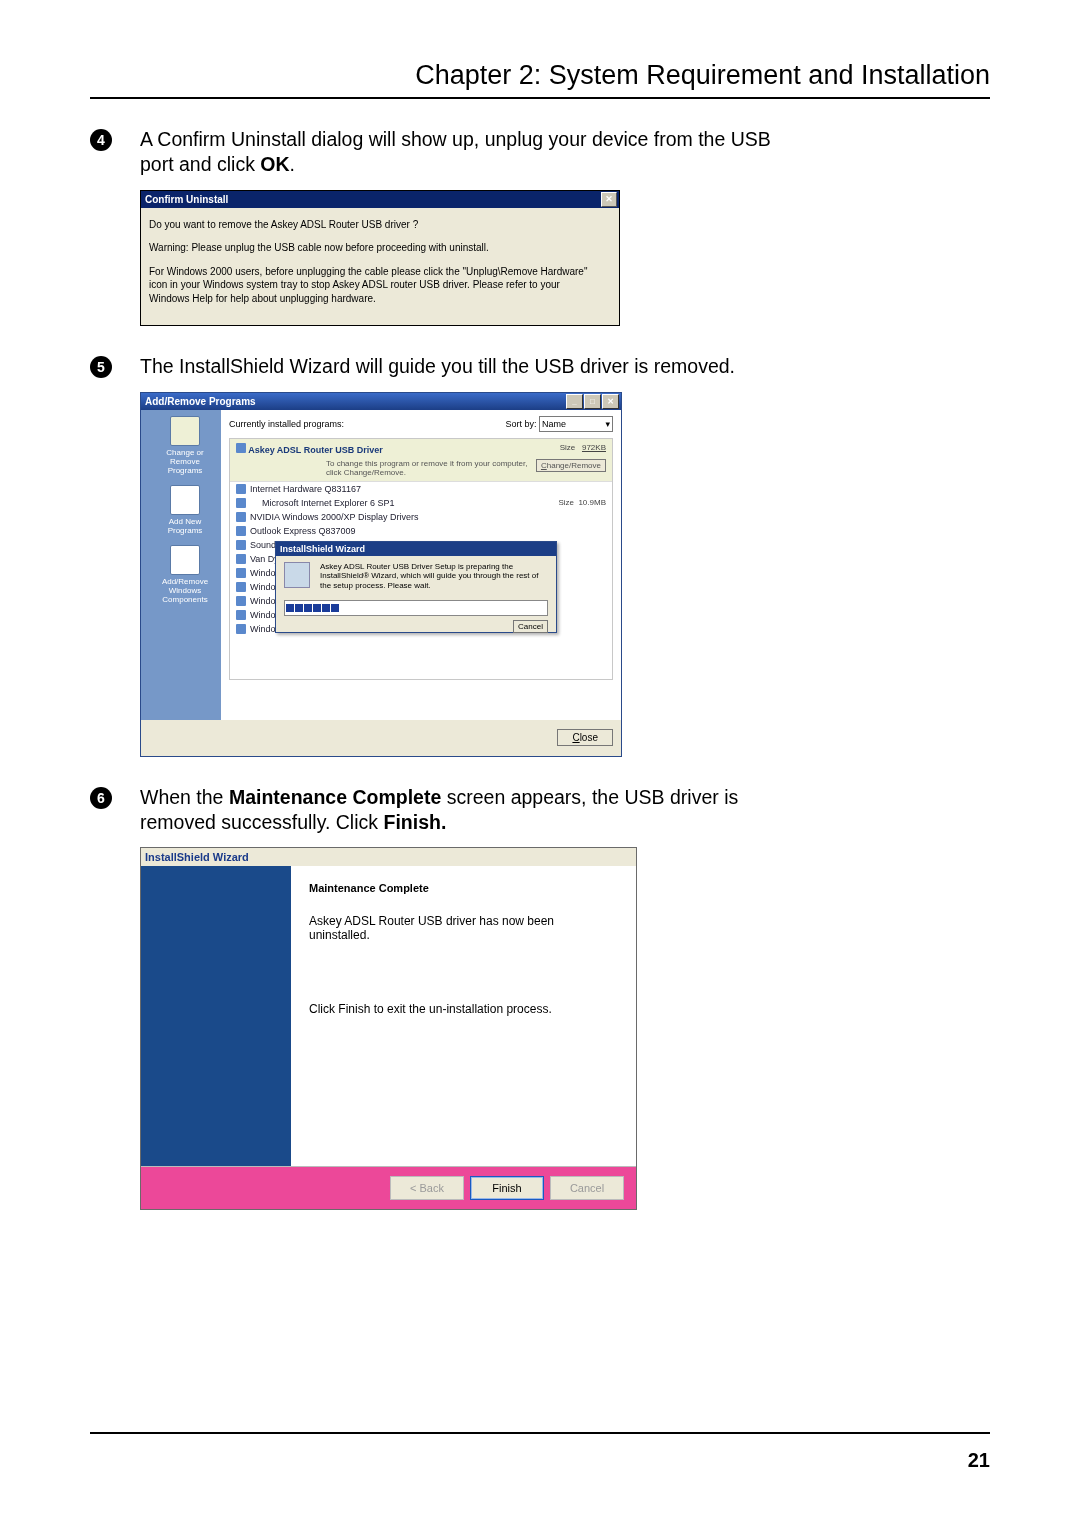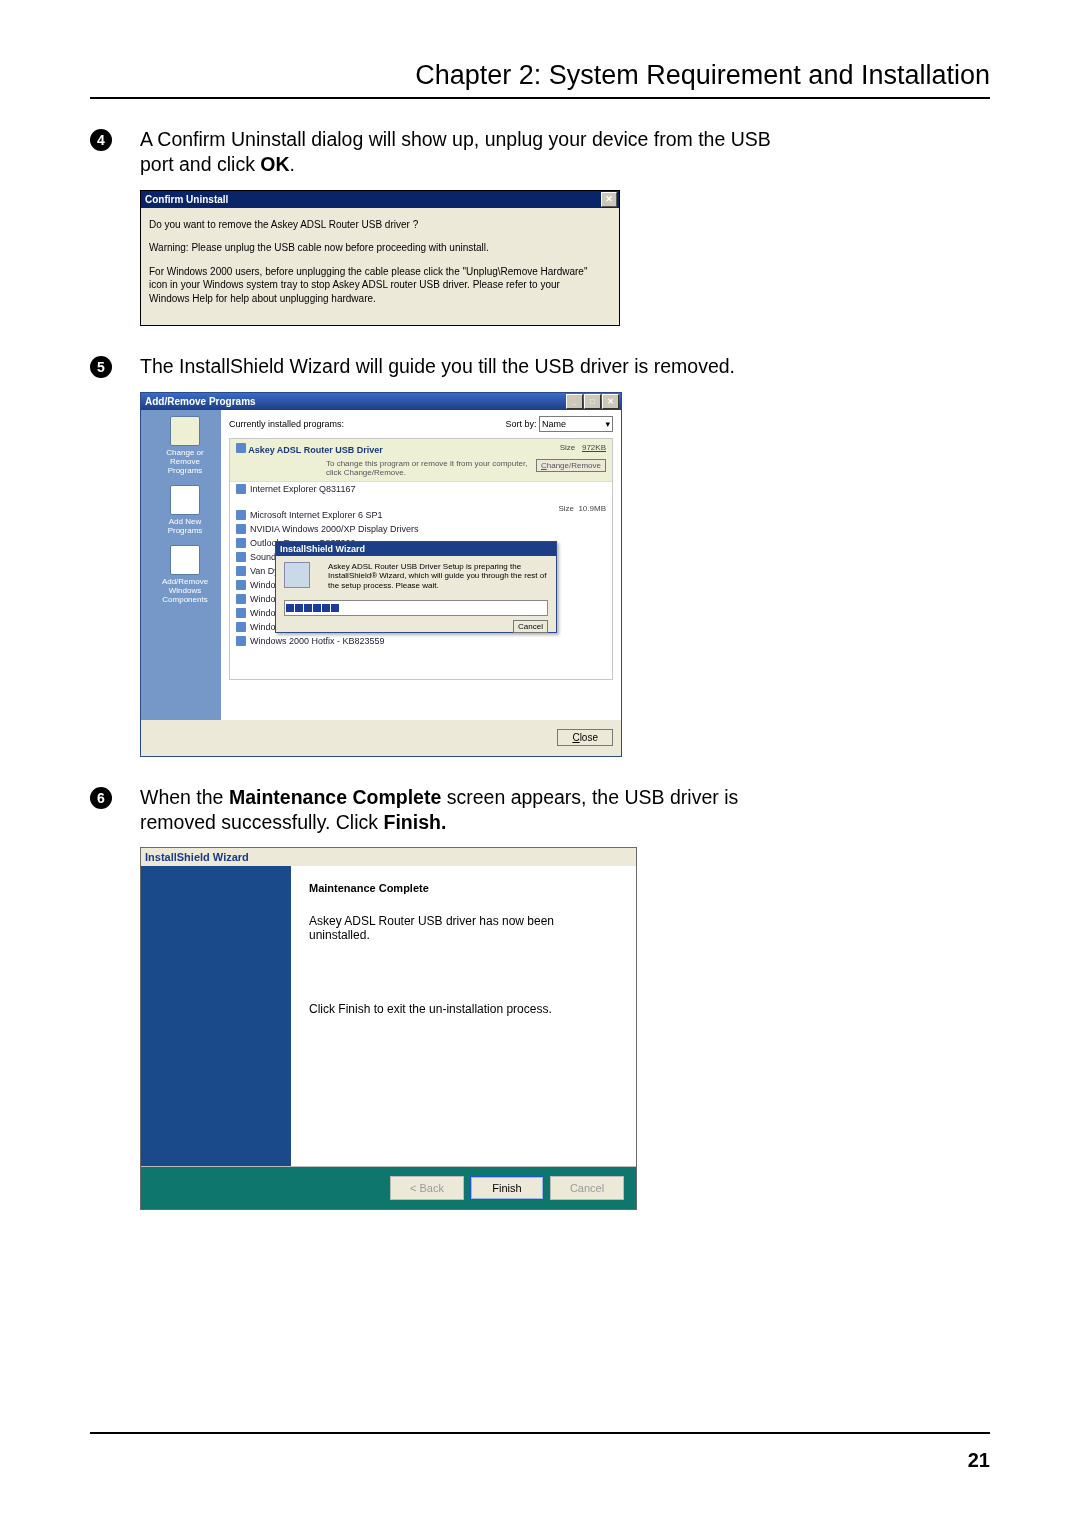--- a/index.html
+++ b/index.html
@@ -37,34 +37,34 @@
   .prog-sel .hint{font-size:8px;color:#555;margin-top:4px;display:flex;justify-content:flex-end;align-items:flex-start;}
   .changerem{border:1px solid #777;background:#ece9d8;font-size:8px;padding:1px 4px;}
   .sizecol{font-size:8px;color:#444;}
   .prog-item{padding:2px 6px;font-size:9px;color:#223;display:flex;align-items:center;gap:4px;}
   .pi-icon{width:10px;height:10px;background:#5a88cc;display:inline-block;border-radius:1px;}
   .dlg2-footer{background:#ece9d8;height:36px;display:flex;align-items:center;justify-content:flex-end;padding:0 8px;}
   .closebtn{border:1px solid #777;background:#ece9d8;font-size:10px;padding:2px 14px;}
   
   .iswiz{position:absolute;left:134px;top:148px;width:280px;height:90px;background:#ece9d8;border:1px solid #2a4a8a;box-shadow:2px 2px 3px rgba(0,0,0,0.3);font-size:8px;}
   .iswiz .titlebar3{height:14px;background:#1c3e86;color:#fff;font-weight:bold;padding:0 4px;display:flex;align-items:center;font-size:9px;}
-  .iswiz-body{padding:6px 8px;display:flex;gap:18px;}
+  .iswiz-body{padding:6px 8px;display:flex;gap:10px;}
   .iswiz-ico{width:24px;height:24px;background:#c9d9e8;border:1px solid #88a;flex:none;}
   .progbar{margin:4px 8px;height:12px;border:1px solid #888;background:#fff;display:flex;align-items:center;padding:1px;}
   .progseg{width:8px;height:8px;background:#1a3c9a;margin-right:1px;}
   .iswiz-foot{display:flex;justify-content:flex-end;padding:0 8px 4px 0;}
   
   .dlg3{width:495px;border:1px solid #6a6a6a;background:#ece9d8;font-family:Tahoma,Arial;font-size:11px;}
   .dlg3 .titlebar4{height:18px;color:#1a3a8a;font-weight:bold;font-size:11px;display:flex;align-items:center;padding-left:4px;}
   .dlg3-body{display:flex;height:300px;background:#fff;}
   .dlg3-side{width:150px;background:#1a4a8a;}
   .dlg3-main{flex:1;padding:16px 18px;}
   .dlg3-main h4{margin:0 0 20px 0;font-size:11px;font-weight:bold;}
   .dlg3-main p{margin:0 0 60px 0;font-size:12px;}
-  .dlg3-foot{height:42px;background:#0f766e;border-top:1px solid #bbb;display:flex;align-items:center;justify-content:flex-end;gap:6px;padding:0 12px;}
+  .dlg3-foot{height:42px;background:#ec4899;border-top:1px solid #bbb;display:flex;align-items:center;justify-content:flex-end;gap:6px;padding:0 12px;}
   .dlg3-btn{min-width:72px;height:22px;font-size:11px;background:#ece9d8;border:1px solid #777;color:#000;display:flex;align-items:center;justify-content:center;}
   .dlg3-btn.disabled{color:#9a9a9a;border-color:#bbb;}
   .dlg3-btn.default{border:1px solid #1a5ac0;box-shadow:inset 0 0 0 1px #99b8e8;}
   .page-num{position:absolute;bottom:55px;right:90px;font-weight:bold;font-size:20px;}
   hr.bottom{position:absolute;bottom:85px;left:90px;right:90px;border:none;border-top:2px solid #000;}
   .b{font-weight:bold;}
 </style>
 </head>
 <body>
 
@@ -131,24 +131,24 @@
                 <span class="pname"><span class="pi-icon"></span> <span>Askey ADSL Router USB Driver</span></span>
                 <span class="sizecol"><span>Size</span>&nbsp;&nbsp;&nbsp;<u>972KB</u></span>
               </div>
               <div class="hint">
                 <span style="max-width:210px;display:inline-block;">To change this program or remove it from your computer, click Change/Remove.</span>
                 <span class="changerem"><u>C</u>hange/Remove</span>
               </div>
             </div>
             <div class="prog-item">
                 <span class="pi-icon"></span>
-                <span>Internet Explorer Q831167</span>
+                <span>Internet Hardware Q831167</span>
               </div>
             <div class="prog-item" style="justify-content:space-between;">
-                <span style="display:flex;gap:4px;align-items:center;margin-top:12px;">
+                <span style="display:flex;gap:16px;align-items:center;">
                   <span class="pi-icon"></span>
                   <span>Microsoft Internet Explorer 6 SP1</span>
                 </span>
                 <span class="sizecol"><span>Size</span>&nbsp;&nbsp;<span>10.9MB</span></span>
               </div>
             <div class="prog-item">
                 <span class="pi-icon"></span>
                 <span>NVIDIA Windows 2000/XP Display Drivers</span>
               </div>
             <div class="prog-item">

